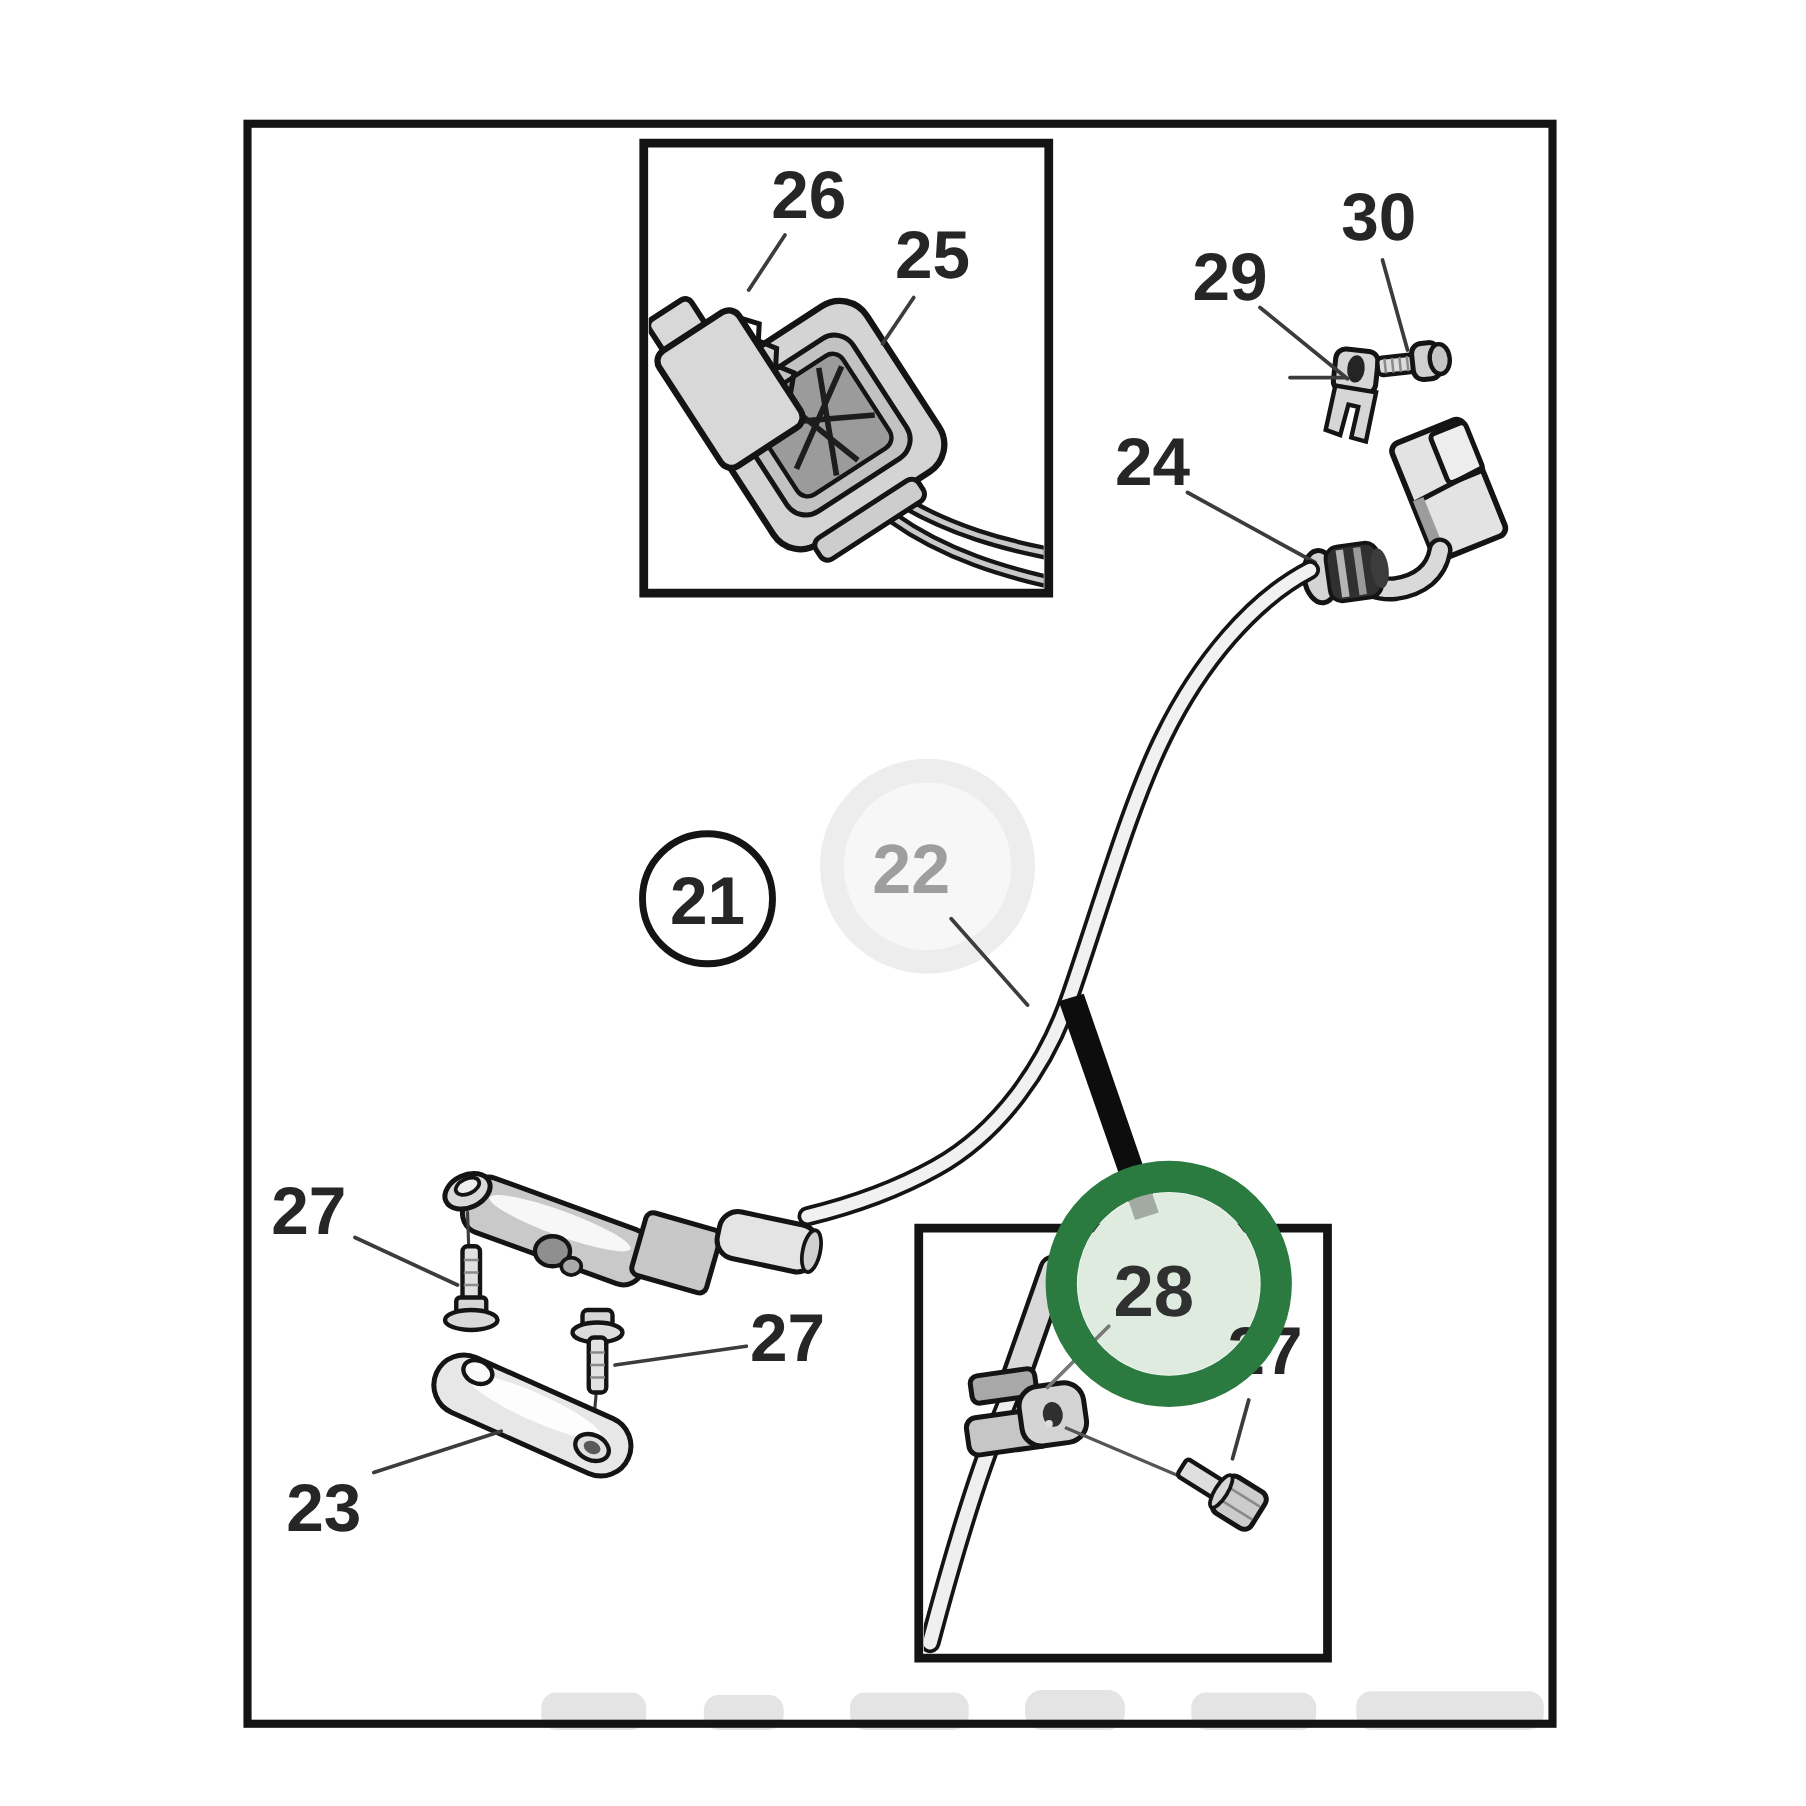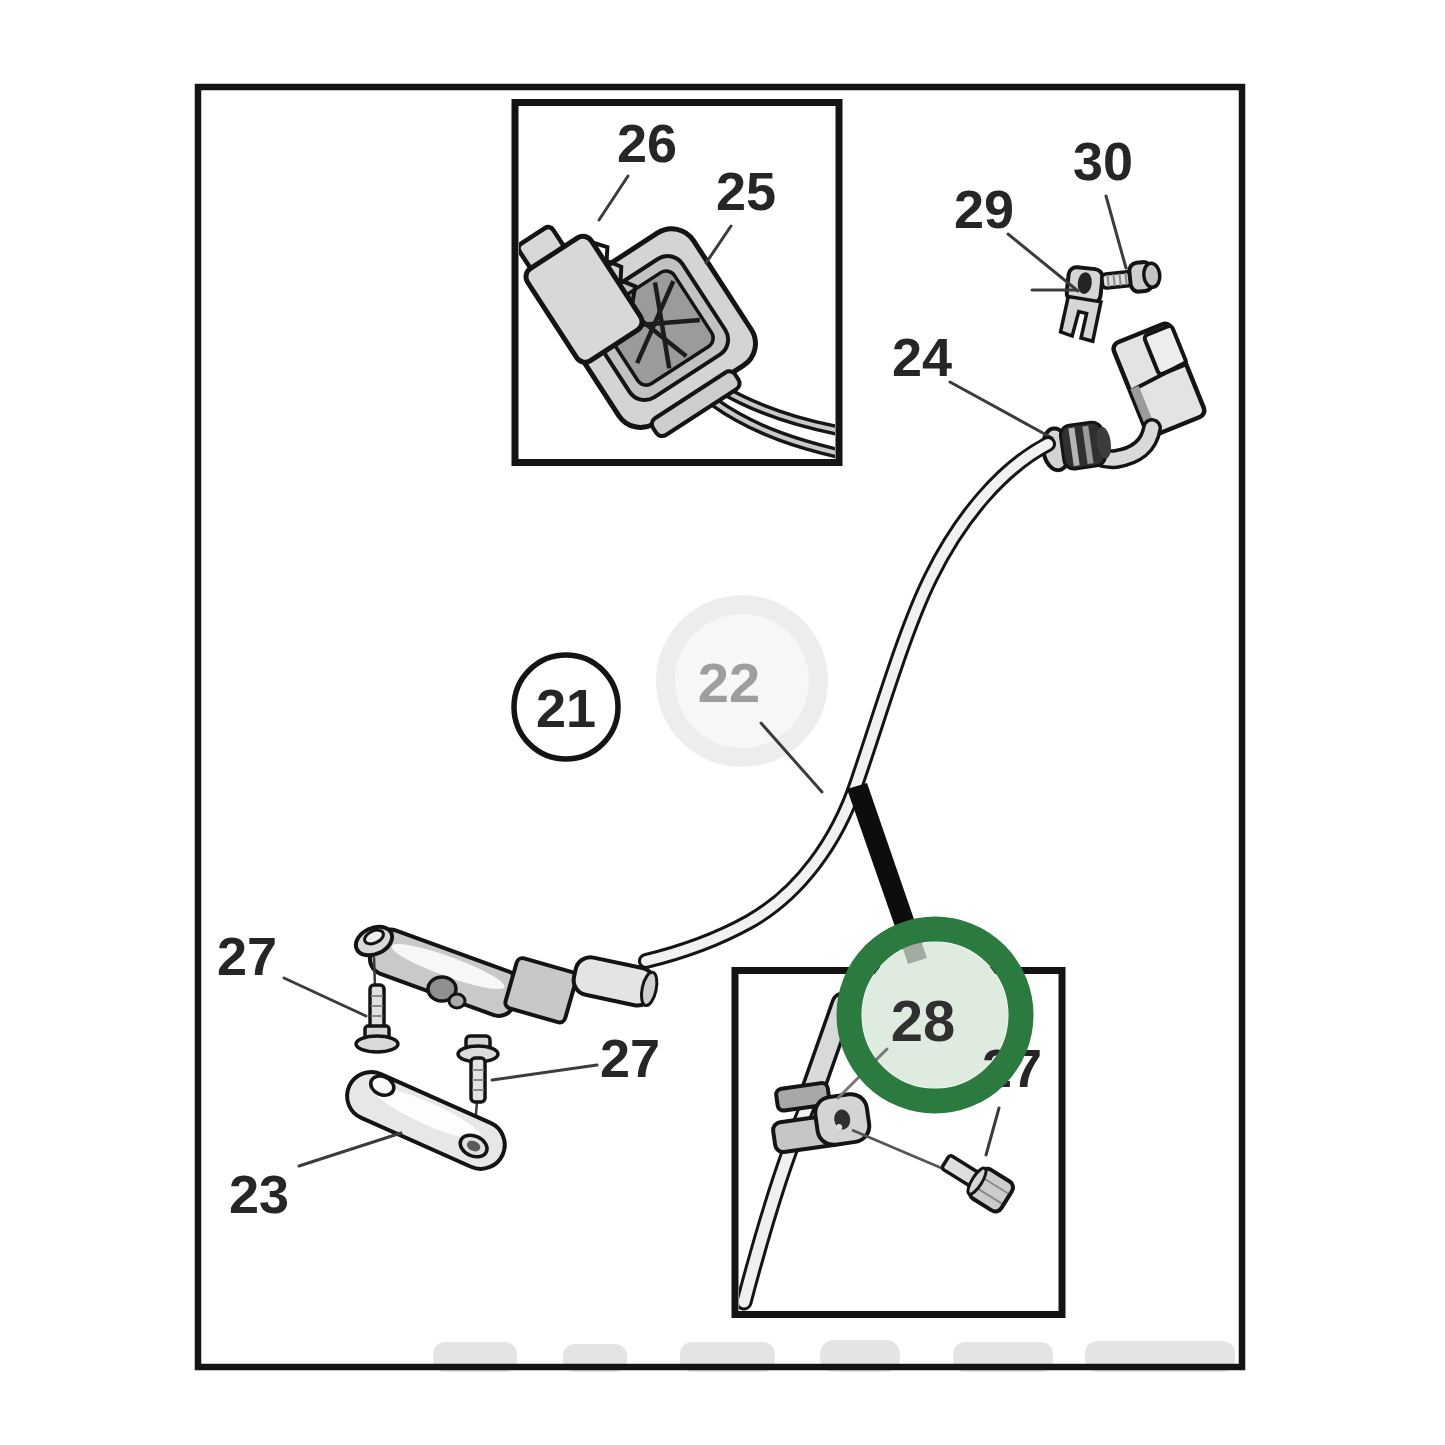--- a/index.html
+++ b/index.html
@@ -1,16 +1,16 @@
 <!DOCTYPE html>
 <html style="--outline: #141414; --label: #262626; --leader: #3c3c3c; --highlight-ring: #2b7b40; --highlight-fill: #e0ebdf; --faded-ring: #ededed; --faded-inner: #f7f7f7; --faded-text: #9e9e9e; --watermark: #e4e4e4;"><head>
 <meta charset="utf-8">
 <style>
   html,body{margin:0;padding:0;background:#ffffff;width:1445px;height:1445px;overflow:hidden;}
-  #stage{position:relative;width:1445px;height:1092px;background:#ffffff;}
+  #stage{position:relative;width:1445px;height:1092px;background:#ffffff;margin-top:12px;}
   svg{display:block;}
   .lbl{font-family:"Liberation Sans",sans-serif;font-weight:bold;font-size:54px;fill:var(--label);}
   .lbl-faded{font-family:"Liberation Sans",sans-serif;font-weight:bold;font-size:56px;fill:var(--faded-text);}
   .lbl-hl{font-family:"Liberation Sans",sans-serif;font-weight:bold;font-size:58px;fill:#303030;}
   .leader{stroke:var(--leader);stroke-width:3;fill:none;stroke-linecap:round;}
   .leader-soft{stroke:#787878;stroke-width:3;fill:none;stroke-linecap:round;}
   .ol{stroke:var(--outline);}
   .boxline{fill:#ffffff;stroke:var(--outline);stroke-width:7;}
 </style>
 </head>

